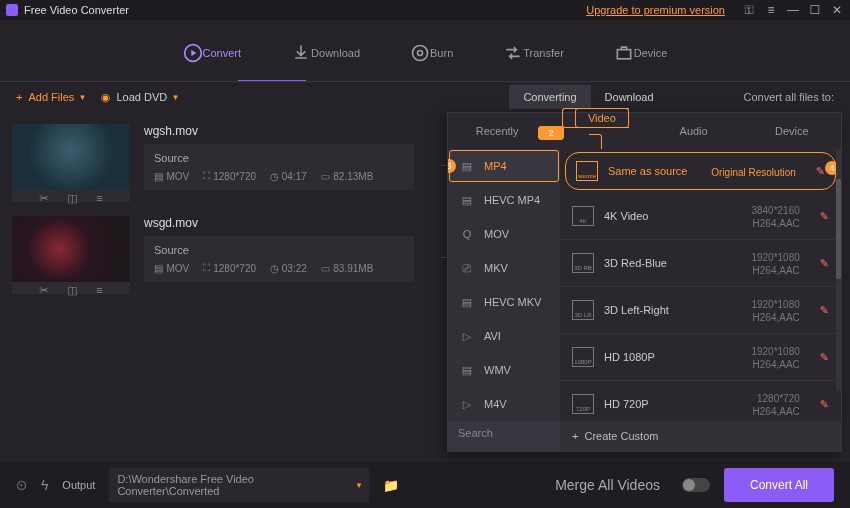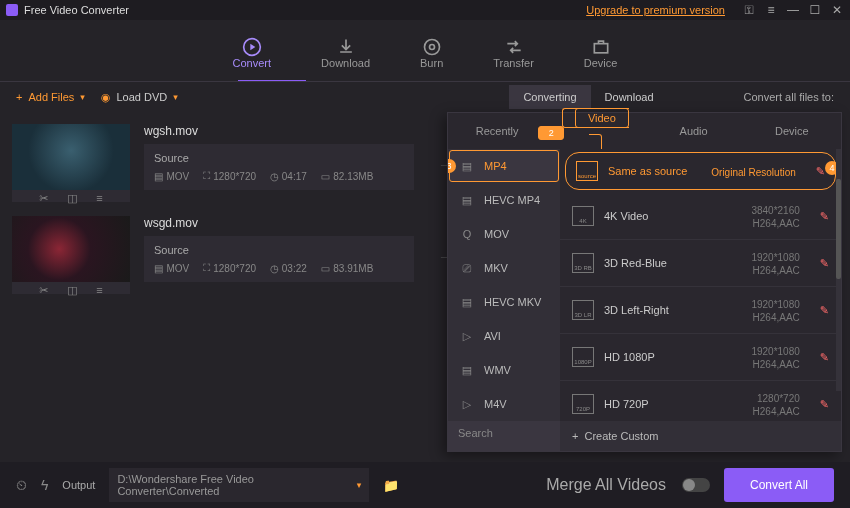--- a/index.html
+++ b/index.html
@@ -4,21 +4,21 @@
 <style>
 * { margin: 0; padding: 0; box-sizing: border-box; font-family: Arial, sans-serif; }
 body { width: 850px; height: 508px; background: #252328; color: #ccc; font-size: 11px; overflow: hidden; position: relative; }
 .titlebar { height: 20px; background: #1e1c21; display: flex; align-items: center; padding: 0 6px; }
 .app-icon { width: 12px; height: 12px; background: #8b5cf6; border-radius: 2px; margin-right: 6px; }
 .app-title { color: #ddd; font-size: 11px; flex: 1; }
 .premium-link { color: #ff9933; text-decoration: underline; font-size: 11px; margin-right: 17px; }
 .titlebar-icons { display: flex; gap: 8px; color: #aaa; font-size: 12px; }
 .titlebar-icons span { cursor: pointer; width: 14px; text-align: center; }
 .main-tabs { height: 60px; display: flex; justify-content: center; align-items: center; gap: 50px; padding-top: 6px; }
-.main-tab { display: flex; flex-direction: column; align-items: center; gap: 0; color: #999; cursor: pointer; }
+.main-tab { display: flex; flex-direction: row; align-items: center; gap: 0; color: #999; cursor: pointer; }
 .main-tab.active { color: #a78bfa; }
 .main-tab .icon { width: 20px; height: 20px; display: flex; align-items: center; justify-content: center; }
 .hr-top { height: 2px; background: linear-gradient(to right, transparent 0%, transparent 28%, #8b5cf6 28%, #8b5cf6 36%, transparent 36%); position: relative; }
 .hr-top::after { content: ''; position: absolute; left: 0; right: 0; height: 1px; background: #3a3640; top: 1px; }
 .toolbar { height: 30px; display: flex; align-items: center; padding: 0 16px; gap: 16px; background: #252328; }
 .add-files { color: #ff9933; display: flex; align-items: center; gap: 6px; cursor: pointer; }
 .load-dvd { color: #ccc; display: flex; align-items: center; gap: 6px; cursor: pointer; }
 .chev { color: #ff9933; font-size: 9px; }
 .seg { margin-left: auto; display: flex; }
 .seg-btn { background: #3a3640; color: #ccc; padding: 6px 14px; cursor: pointer; font-size: 11px; }
@@ -66,21 +66,21 @@
 .preset-sub.orange { color: #ff9933; }
 .edit-icon { color: #ff6b6b; font-size: 11px; cursor: pointer; }
 .panel-footer { display: flex; height: 30px; }
 .search-box { flex: 0 0 112px; background: #3a3640; padding: 6px 10px; color: #888; font-size: 11px; }
 .create-custom { flex: 1; background: #322f37; display: flex; align-items: center; padding: 0 12px; gap: 6px; color: #bbb; font-size: 11px; cursor: pointer; }
 .bottom-bar { position: absolute; bottom: 0; left: 0; right: 0; height: 46px; background: #1f1d23; display: flex; align-items: center; padding: 0 16px; gap: 14px; }
 .bb-icon { color: #888; font-size: 14px; cursor: pointer; }
 .output-label { color: #aaa; font-size: 11px; }
 .output-path { background: #2a272e; padding: 5px 8px; color: #999; font-size: 11px; width: 260px; display: flex; align-items: center; justify-content: space-between; }
 .folder-icon { color: #ff9933; font-size: 13px; cursor: pointer; }
-.merge { margin-left: auto; display: flex; align-items: center; gap: 16px; color: #aaa; font-size: 16px; }
+.merge { margin-left: auto; display: flex; align-items: center; gap: 22px; color: #aaa; font-size: 14px; }
 .toggle { width: 28px; height: 14px; background: #444; border-radius: 7px; position: relative; cursor: pointer; }
 .toggle::after { content: ''; position: absolute; width: 12px; height: 12px; background: #888; border-radius: 50%; top: 1px; left: 1px; }
 .convert-btn { background: #8b5cf6; color: #fff; padding: 10px 26px; border-radius: 3px; cursor: pointer; font-size: 12px; }
 .scrollbar-track { position: absolute; right: 0; top: 0; bottom: 30px; width: 5px; background: #35323a; }
 .scrollbar-thumb { position: absolute; right: 0; top: 30px; width: 5px; height: 100px; background: #555; border-radius: 2px; }
 svg { display: block; }
 .thumb-img.rose { background: radial-gradient(circle at 40% 50%, #8b2635 0%, #2a1520 40%, #1a1a1a 100%); }
 .thumb-img.face { background: radial-gradient(circle at 50% 40%, #3a5f6f 0%, #1a2f3a 60%); }
 </style>
 </head>

